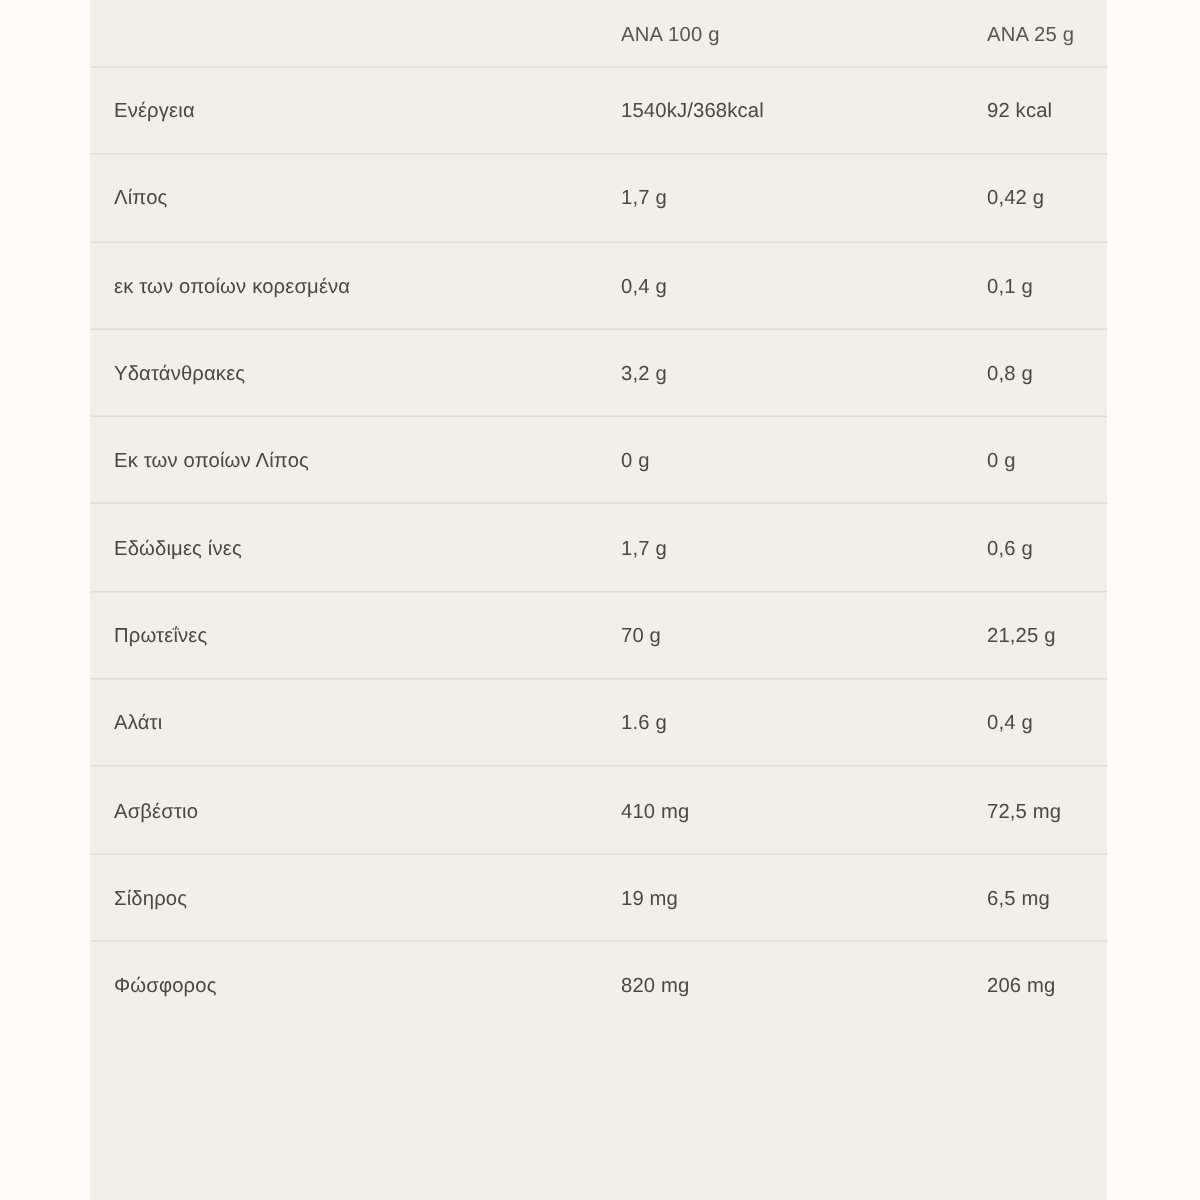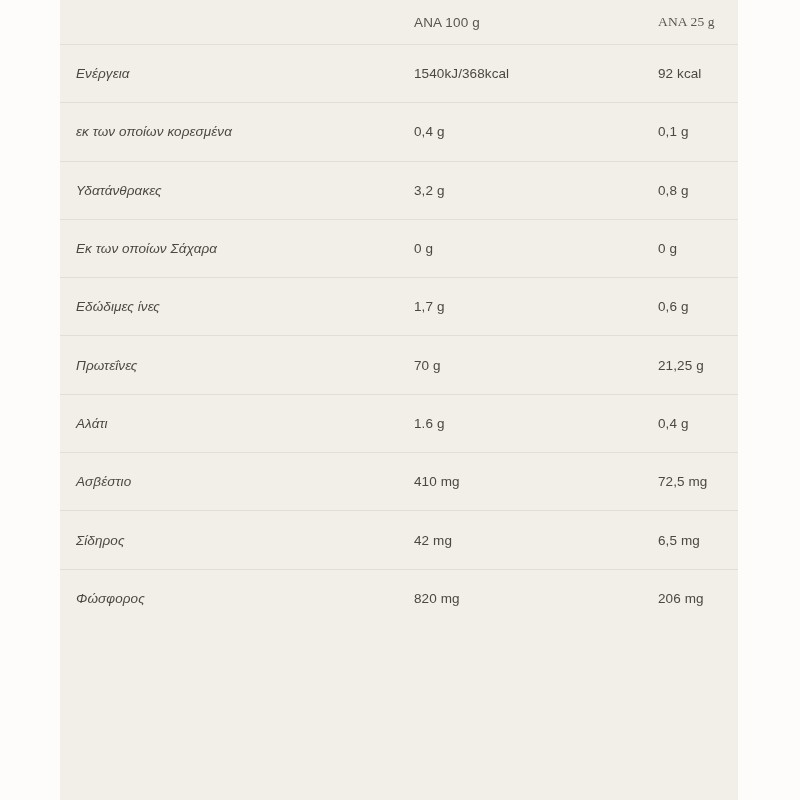--- a/index.html
+++ b/index.html
@@ -43,21 +43,21 @@
     padding: 0;
     margin: 16px;
     text-align: left;
     vertical-align: middle;
     font-weight: normal;
   }
 
   
   .col-label   { width: 338px; }
   .col-value-1 { width: 244px; }
-  .col-value-2 { width: 96px; font-family: Liberation Serif, serif;  }
+  .col-value-2 { width: 96px;  }
 
   .header-row th {
     height: 44px;
     padding-left: 16px;
     font-size: 13.5px;
     color: #595651;
     letter-spacing: 0.15px;
   }
   .header-row th.col-label { padding-left: 16px; }
 
@@ -73,21 +73,20 @@
     letter-spacing: 0.1px;
   }
 
   
   .data-row td:first-child {
     background-clip: padding-box;
   }
 
   .cell-label {
     color: #44413C;
-    font-style: italic;
   }
 
   .cell-value {
     color: #4B4843;
   }
 </style>
 </head>
 <body>
 
 <div class="page">
@@ -105,31 +104,36 @@
           <th class="col-value-2">ANA 25 g</th>
         </tr>
       </thead>
       <tbody id="table-body">
           <tr class="data-row">
             <td class="cell-label">Ενέργεια</td>
             <td class="cell-value">1540kJ/368kcal</td>
             <td class="cell-value">92 kcal</td>
           </tr>
           <tr class="data-row">
+            <td class="cell-label">Λίπος</td>
+            <td class="cell-value">1,7 g</td>
+            <td class="cell-value">0,42 g</td>
+          </tr>
+          <tr class="data-row">
             <td class="cell-label">εκ των οποίων κορεσμένα</td>
             <td class="cell-value">0,4 g</td>
             <td class="cell-value">0,1 g</td>
           </tr>
           <tr class="data-row">
             <td class="cell-label">Υδατάνθρακες</td>
             <td class="cell-value">3,2 g</td>
             <td class="cell-value">0,8 g</td>
           </tr>
           <tr class="data-row">
-            <td class="cell-label">Εκ των οποίων Σάχαρα</td>
+            <td class="cell-label">Εκ των οποίων Λίπος</td>
             <td class="cell-value">0 g</td>
             <td class="cell-value">0 g</td>
           </tr>
           <tr class="data-row">
             <td class="cell-label">Εδώδιμες ίνες</td>
             <td class="cell-value">1,7 g</td>
             <td class="cell-value">0,6 g</td>
           </tr>
           <tr class="data-row">
             <td class="cell-label">Πρωτεΐνες</td>
@@ -141,21 +145,21 @@
             <td class="cell-value">1.6 g</td>
             <td class="cell-value">0,4 g</td>
           </tr>
           <tr class="data-row">
             <td class="cell-label">Ασβέστιο</td>
             <td class="cell-value">410 mg</td>
             <td class="cell-value">72,5 mg</td>
           </tr>
           <tr class="data-row">
             <td class="cell-label">Σίδηρος</td>
-            <td class="cell-value">42 mg</td>
+            <td class="cell-value">19 mg</td>
             <td class="cell-value">6,5 mg</td>
           </tr>
           <tr class="data-row">
             <td class="cell-label">Φώσφορος</td>
             <td class="cell-value">820 mg</td>
             <td class="cell-value">206 mg</td>
           </tr>
         </tbody>
     </table>
   </div>

